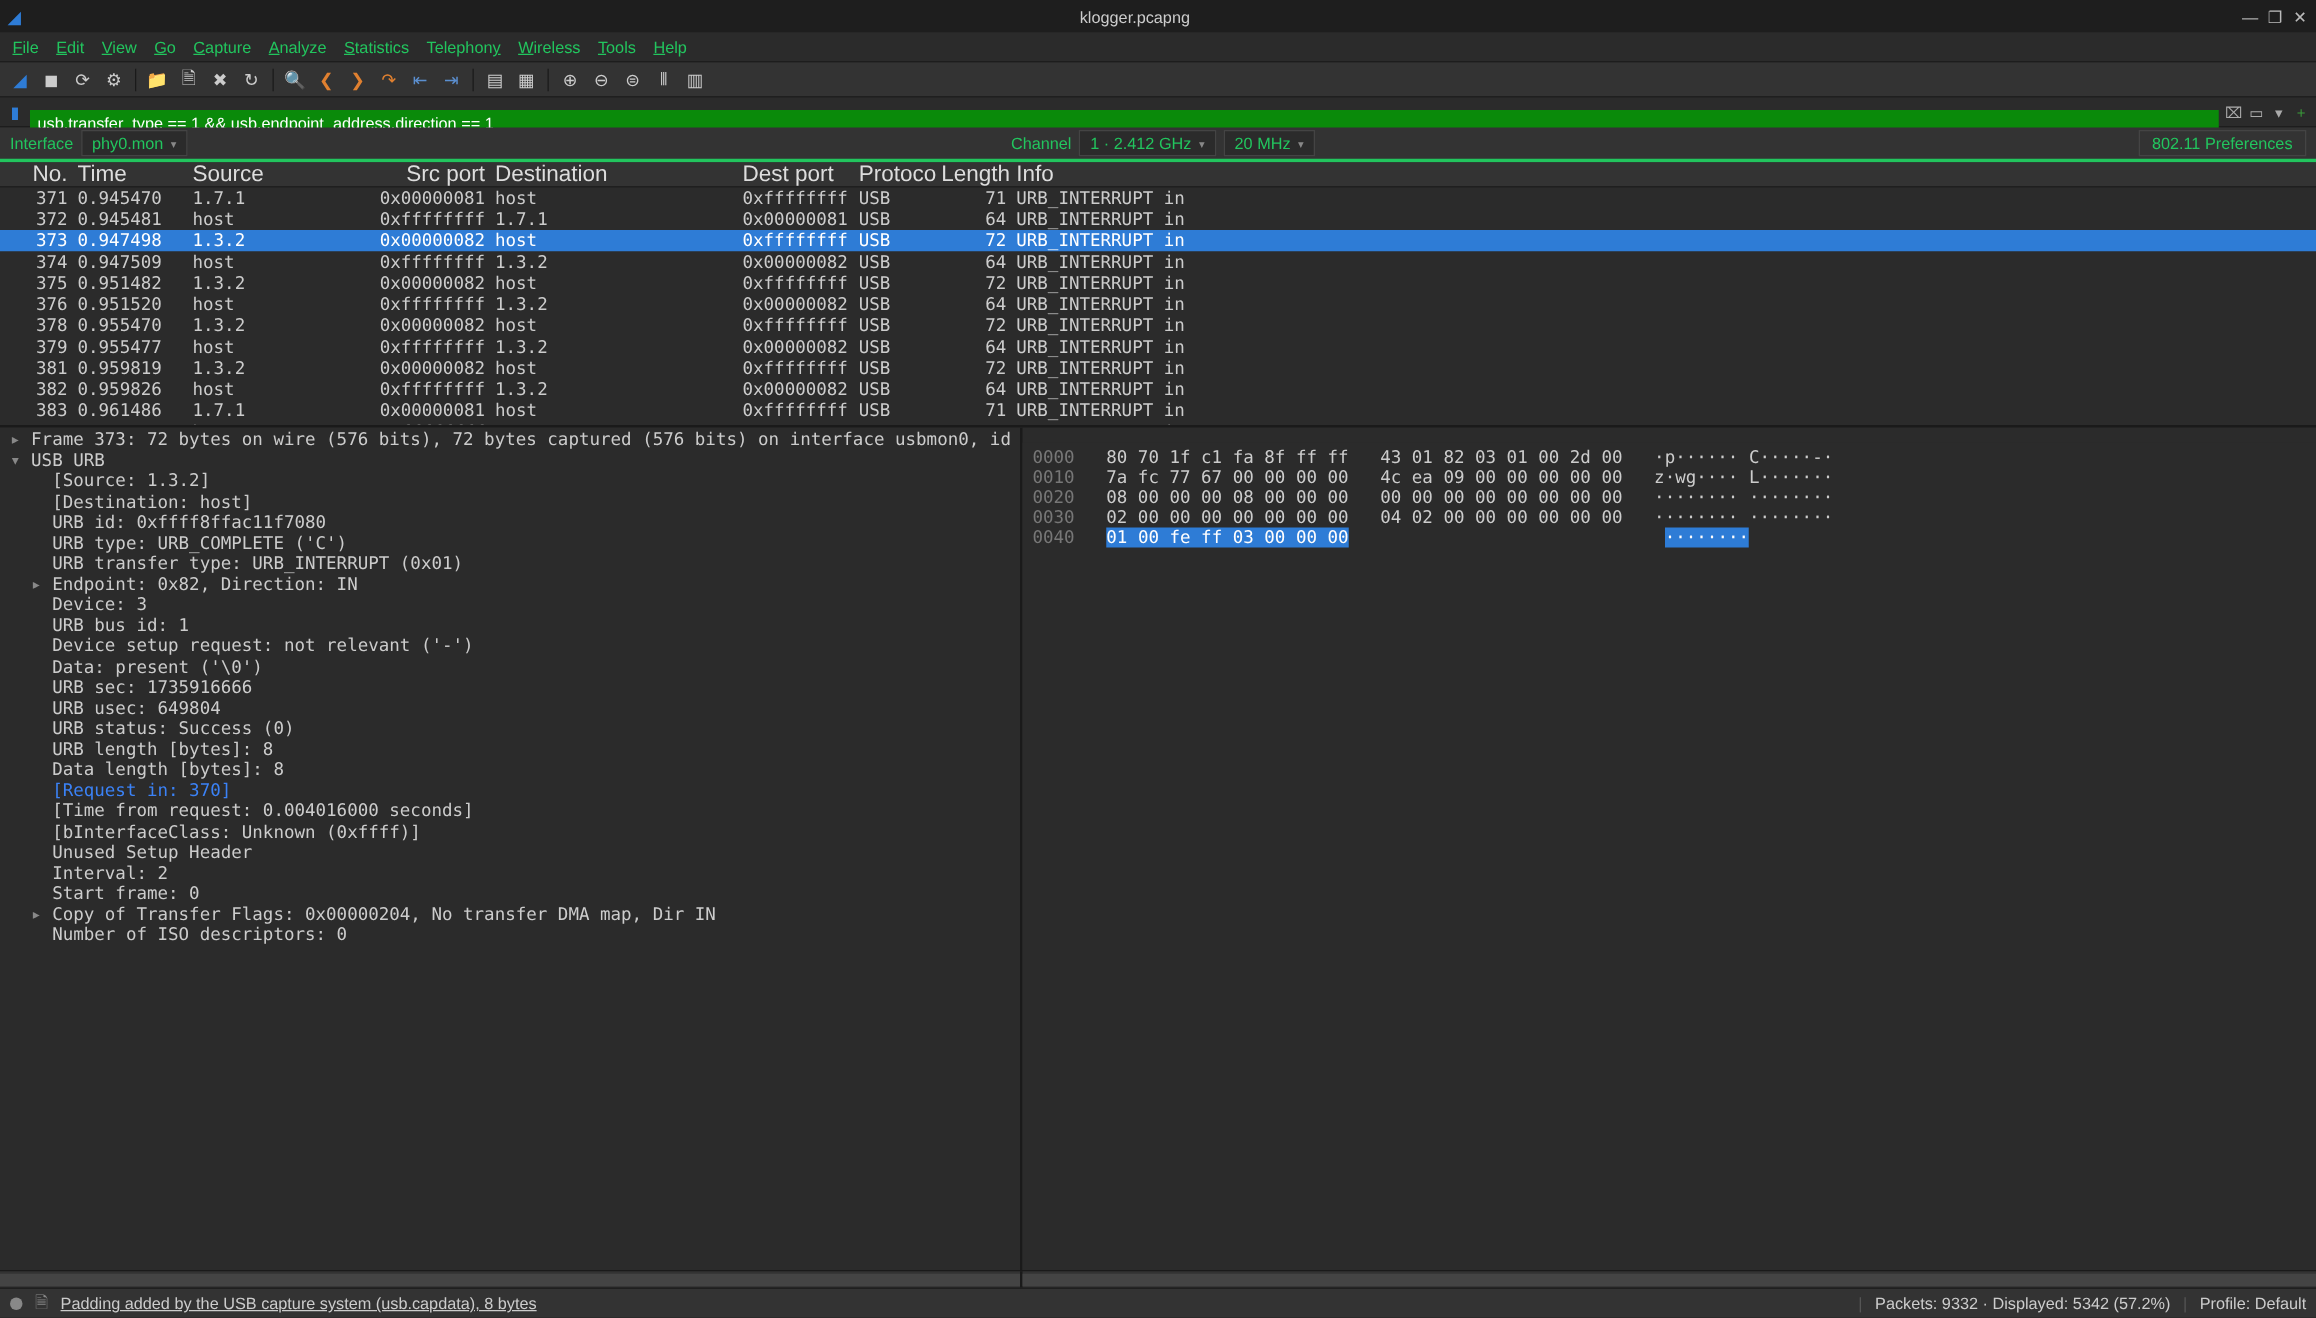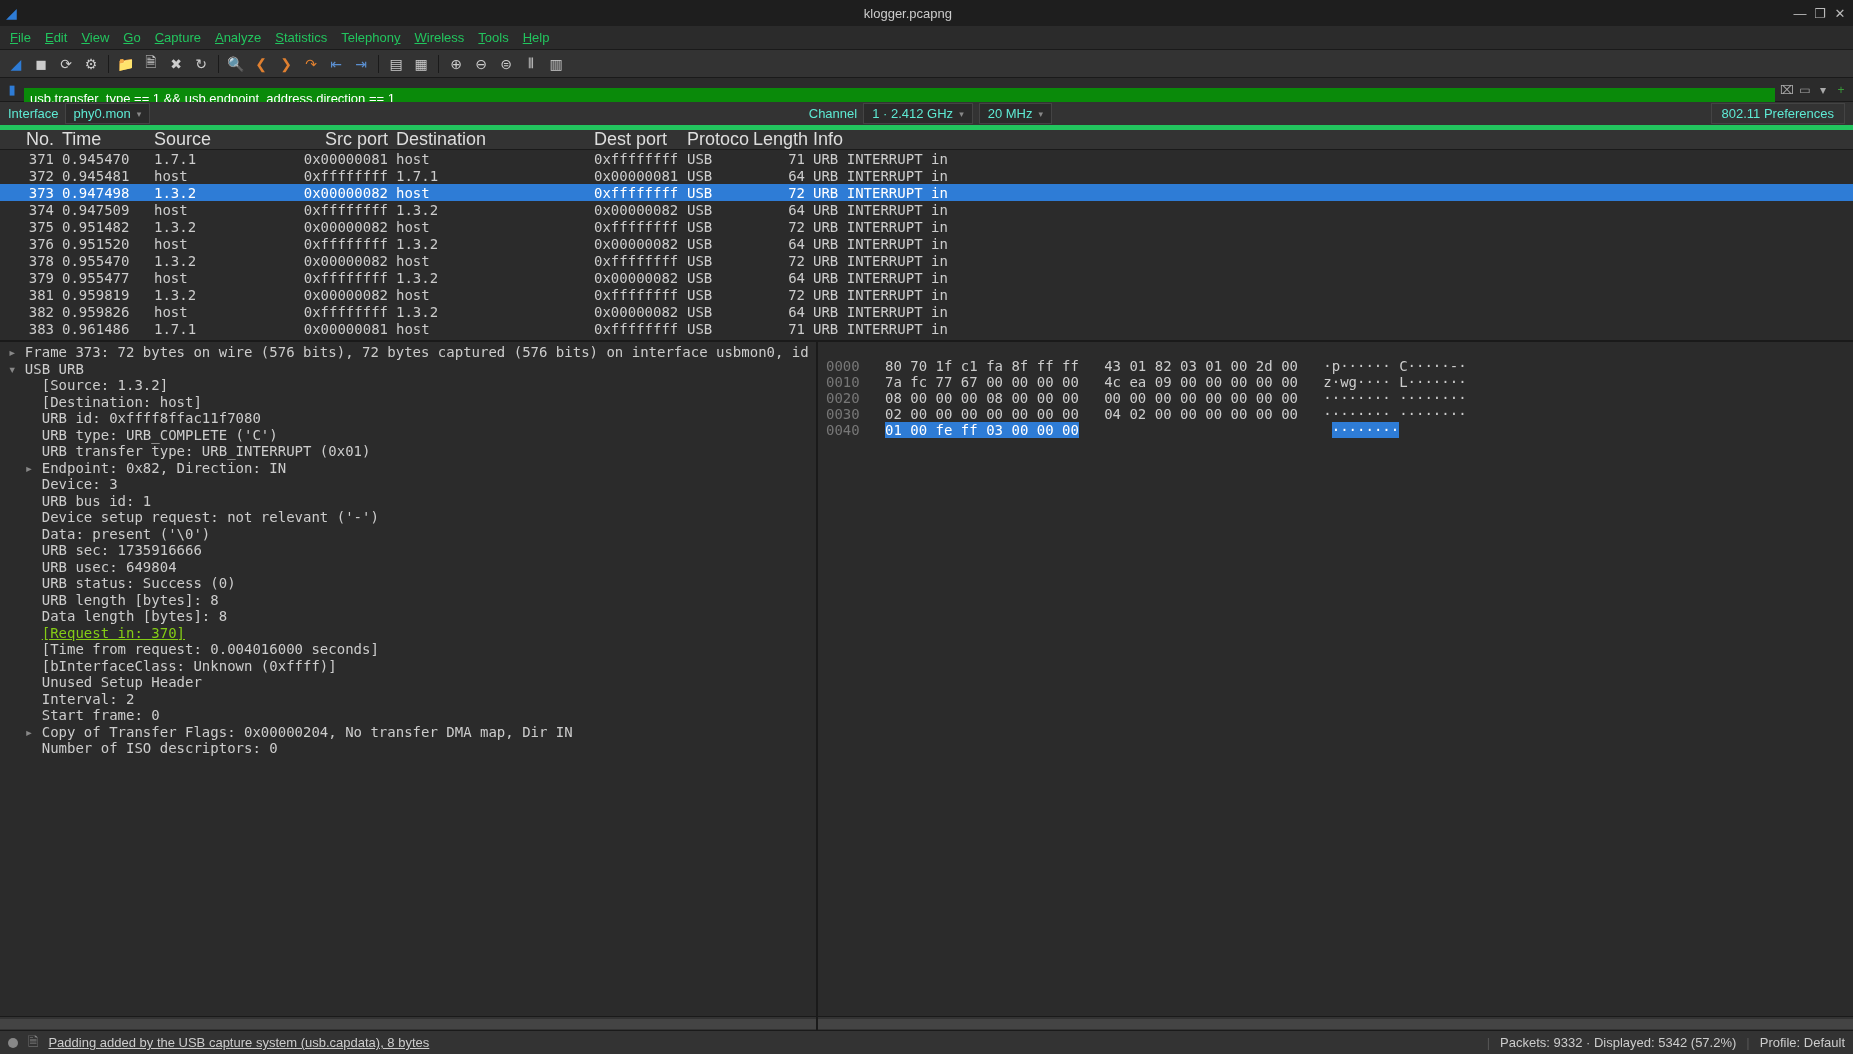--- a/index.html
+++ b/index.html
@@ -19,40 +19,40 @@
 .toolbar { background:#333; height:28px; display:flex; align-items:center; padding:0 6px; gap:5px; border-bottom:1px solid #1a1a1a; }
 .toolbar .tb { width:20px; height:20px; display:flex; align-items:center; justify-content:center; color:#ccc; font-size:14px; }
 .toolbar .sep { width:1px; height:18px; background:#1a1a1a; margin:0 2px; }
 
 .filterbar { display:flex; align-items:center; height:24px; border-bottom:1px solid #1a1a1a; }
 .filterbar .bk { width:16px; height:16px; margin:0 4px; display:flex; align-items:center; justify-content:center; }
 .filterbar input { flex:1; background:#0a8a0a; color:#fff; border:none; height:22px; padding:0 6px; font-size:13px;margin-top:18px; }
 .filterbar .fctrls { display:flex; gap:2px; padding:0 4px; }
 .filterbar .fctrls span { width:16px; height:16px; display:flex; align-items:center; justify-content:center; color:#aaa; font-size:12px; }
 
-.wifibar { background:#333; height:28px; display:flex; align-items:center; padding:0 8px; border-bottom:5px solid #22c55e; font-size:13px; color:#5eead4; }
+.wifibar { background:#333; height:28px; display:flex; align-items:center; padding:0 8px; border-bottom:3px solid #22c55e; font-size:13px; color:#22c55e; }
 .wifibar .lbl { margin-right:6px; }
 .wifibar .sel { background:#2b2b2b; border:1px solid #444; padding:2px 8px; display:flex; align-items:center; gap:6px; margin-right:6px; }
 .wifibar .sel::after { content:"▾"; font-size:9px; color:#888; }
 .wifibar .spacer { flex:1; }
 .wifibar .btn { border:1px solid #444; padding:2px 10px; }
 
 .packetlist { background:#2b2b2b; height:212px; display:flex; flex-direction:column; border-bottom:2px solid #1a1a1a; }
 .pl-head { display:flex; background:#333; height:20px; align-items:center; color:#ddd; font-size:18px; border-bottom:1px solid #1a1a1a; }
 .pl-head div, .pl-row div { padding:0 4px; white-space:nowrap; overflow:hidden; }
 .pl-body { flex:1; overflow:hidden; }
 .pl-row { display:flex; height:17px; align-items:center; color:#ccc; font-size:14px; }
 .pl-row.sel { background:#2e7cd6; color:#fff; }
 .c-no{width:58px;text-align:right;} .c-time{width:92px;} .c-src{width:120px;} .c-sport{width:122px;text-align:right;} .c-dst{width:198px;} .c-dport{width:93px;} .c-proto{width:66px;} .c-len{width:60px;text-align:right;} .c-info{flex:1;}
 
 .midsplit { flex:1; display:flex; overflow:hidden; }
 .detailpane { width:818px; background:#2b2b2b; overflow:hidden; border-right:2px solid #1a1a1a; }
 .detailpane .dl { font-size:14px; line-height:16.5px; color:#ccc; white-space:pre; padding:2px 0 0 0px; }
 .detailpane .dl .ln { padding-left:8px; }
-.detailpane .dl .link { color:#84cc16; text-decoration:underline; }
+.detailpane .dl .link { color:#3b82f6; }
 .detailpane .dl .selrow { background:#2e7cd6; color:#fff; display:block; }
 .detailpane .dl .tri::before{content:"▸ ";color:#888;}
 .detailpane .dl .trid::before{content:"▾ ";color:#888;}
 
 .hexpane { flex:1; background:#2b2b2b; overflow:hidden; padding:4px 8px; font-size:14px; line-height:16px; color:#ccc;margin-top:12px; }
 .hexpane .hx { white-space:pre; }
 .hexpane .off { color:#777; }
 .hexpane .hsel { background:#2e7cd6; color:#fff; }
 
 .hscroll { height:14px; background:#333; border-top:1px solid #1a1a1a; display:flex; }

